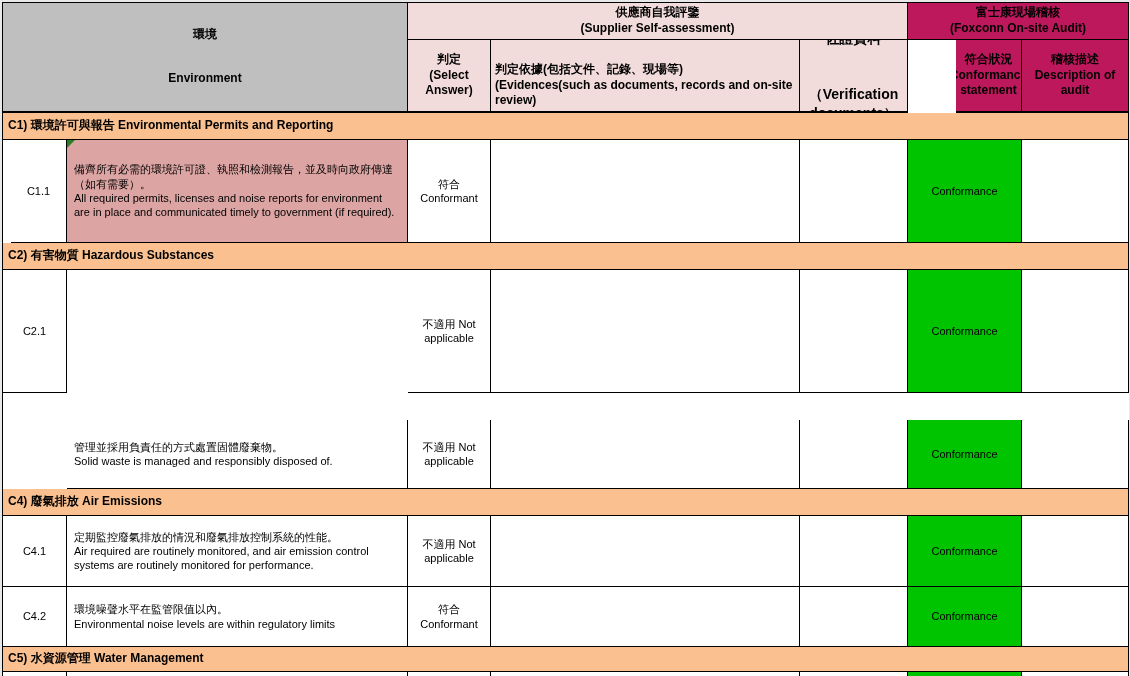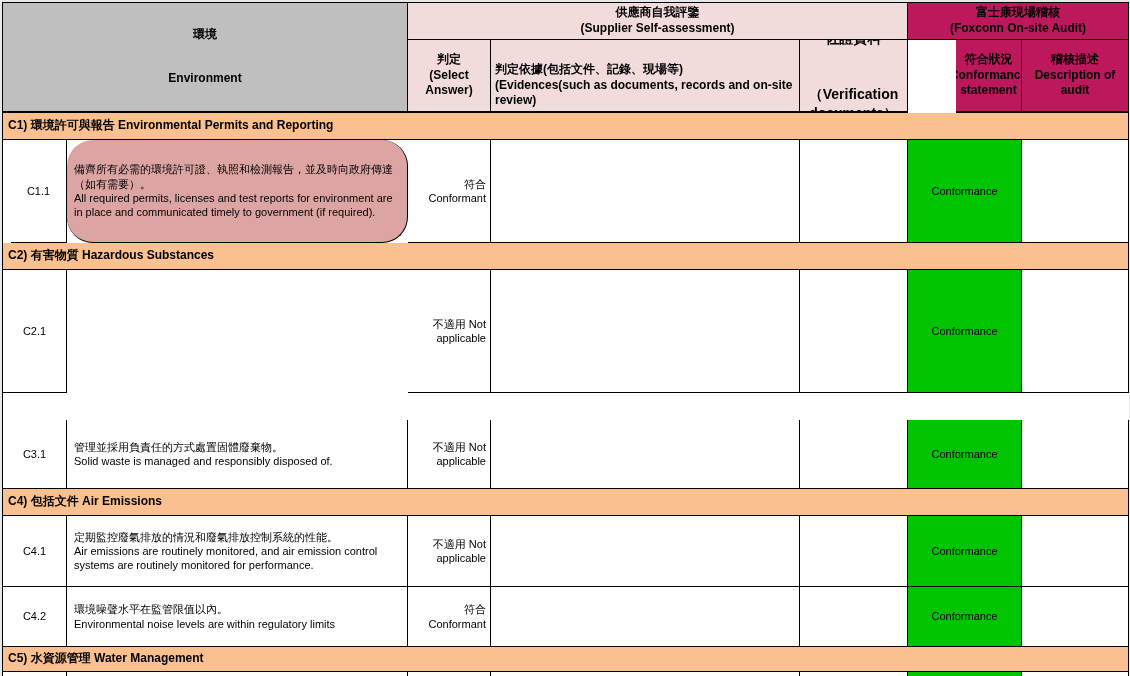--- a/index.html
+++ b/index.html
@@ -58,21 +58,21 @@
   }
   .desc-zh { display: block; }
   .desc-en { display: block; }
   .corner-tri {
     position: absolute; top: 0; left: 0;
     width: 0; height: 0;
     border-top: 8px solid #2f7d26;
     border-right: 8px solid transparent;
   }
   .evid-hdr { align-items: flex-start; text-align: left; padding: 2px 4px; justify-content: flex-end; }
-  .answer { padding: 2px 4px; text-align: right; }
+  .answer { padding: 2px 4px; }
 </style>
 </head>
 <body>
 
 <div class="sheet">
 
   <div class="cell gray hdr thickbottom" style="grid-column:1/3; grid-row:1/3;gap:28px;">
     <span>環境</span>
     <span>Environment</span>
   </div>
@@ -102,58 +102,57 @@
     <span>Conformance statement</span>
   </div>
   <div class="cell greenhdr hdr thickbottom" style="grid-column:7/8; grid-row:2/3;">
     <span>稽核描述</span>
     <span>Description of audit</span>
   </div>
 
   <div class="cell orange sectionrow" style="grid-row:3/4;">C1) 環境許可與報告 Environmental Permits and Reporting</div>
 
   <div class="cell" style="grid-column:1/2; grid-row:4/5;margin-left:8px;">C1.1</div>
-  <div class="cell rose left" style="grid-column:2/3; grid-row:4/5;border-radius:26px;">
+  <div class="cell rose left" style="grid-column:2/3; grid-row:4/5;">
     <span class="corner-tri"></span>
     <span class="desc-zh">  備齊所有必需的環境許可證、執照和檢測報告，並及時向政府傳達（如有需要）。</span>
-    <span class="desc-en">All required permits, licenses and test reports for environment are in place and communicated timely to government (if required).</span>
+    <span class="desc-en">All required permits, licenses and noise reports for environment are in place and communicated timely to government (if required).</span>
   </div>
   <div class="cell answer" style="grid-column:3/4; grid-row:4/5;">符合 Conformant</div>
   <div class="cell" style="grid-column:4/5; grid-row:4/5;"></div>
   <div class="cell" style="grid-column:5/6; grid-row:4/5;"></div>
   <div class="cell green" style="grid-column:6/7; grid-row:4/5;">Conformance</div>
   <div class="cell" style="grid-column:7/8; grid-row:4/5;"></div>
 
   <div class="cell orange sectionrow" style="grid-row:5/6;">C2) 有害物質 Hazardous Substances</div>
 
   <div class="cell" style="grid-column:1/2; grid-row:6/7;">C2.1</div>
   <div class="cell answer" style="grid-column:3/4; grid-row:6/7;">不適用 Not applicable</div>
   <div class="cell" style="grid-column:4/5; grid-row:6/7;"></div>
   <div class="cell" style="grid-column:5/6; grid-row:6/7;"></div>
   <div class="cell green" style="grid-column:6/7; grid-row:6/7;">Conformance</div>
   <div class="cell" style="grid-column:7/8; grid-row:6/7;"></div>
 
 
-  <div class="cell" style="grid-column:1/2; grid-row:8/9;">C3.1</div>
   <div class="cell left" style="grid-column:2/3; grid-row:8/9;">
     <span class="desc-zh">管理並採用負責任的方式處置固體廢棄物。</span>
     <span class="desc-en">Solid waste is managed and responsibly disposed of.</span>
   </div>
   <div class="cell answer" style="grid-column:3/4; grid-row:8/9;">不適用 Not applicable</div>
   <div class="cell" style="grid-column:4/5; grid-row:8/9;"></div>
   <div class="cell" style="grid-column:5/6; grid-row:8/9;"></div>
   <div class="cell green" style="grid-column:6/7; grid-row:8/9;">Conformance</div>
   <div class="cell" style="grid-column:7/8; grid-row:8/9;"></div>
 
-  <div class="cell orange sectionrow" style="grid-row:9/10;">C4) 包括文件 Air Emissions</div>
+  <div class="cell orange sectionrow" style="grid-row:9/10;">C4) 廢氣排放 Air Emissions</div>
 
   <div class="cell" style="grid-column:1/2; grid-row:10/11;">C4.1</div>
   <div class="cell left" style="grid-column:2/3; grid-row:10/11;">
     <span class="desc-zh">定期監控廢氣排放的情況和廢氣排放控制系統的性能。</span>
-    <span class="desc-en">Air emissions are routinely monitored, and air emission control systems are routinely monitored for performance.</span>
+    <span class="desc-en">Air required are routinely monitored, and air emission control systems are routinely monitored for performance.</span>
   </div>
   <div class="cell answer" style="grid-column:3/4; grid-row:10/11;">不適用 Not applicable</div>
   <div class="cell" style="grid-column:4/5; grid-row:10/11;"></div>
   <div class="cell" style="grid-column:5/6; grid-row:10/11;"></div>
   <div class="cell green" style="grid-column:6/7; grid-row:10/11;">Conformance</div>
   <div class="cell" style="grid-column:7/8; grid-row:10/11;"></div>
 
   <div class="cell" style="grid-column:1/2; grid-row:11/12;">C4.2</div>
   <div class="cell left" style="grid-column:2/3; grid-row:11/12;">
     <span class="desc-zh">環境噪聲水平在監管限值以內。</span>

